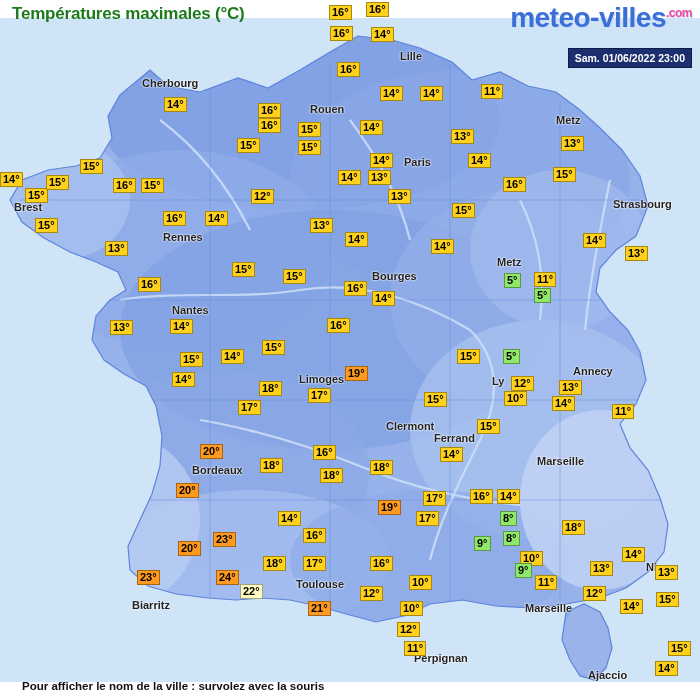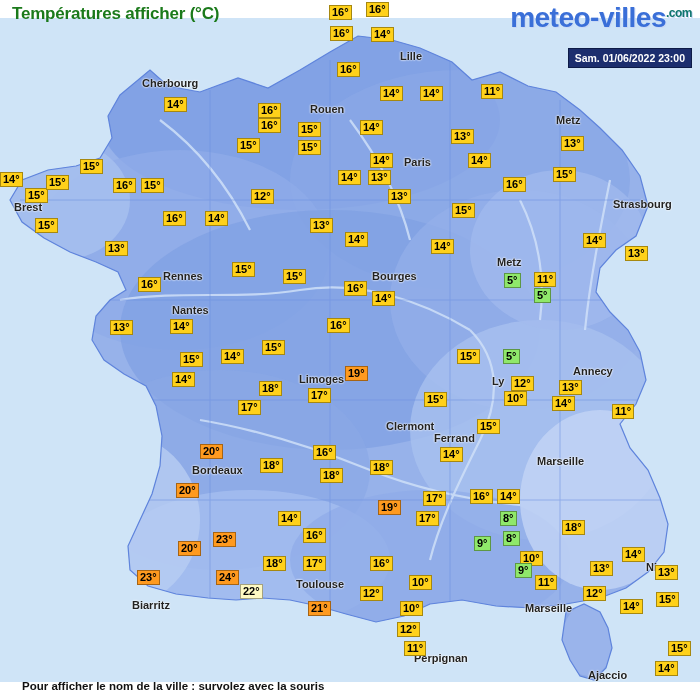--- a/index.html
+++ b/index.html
@@ -28,21 +28,21 @@
   }
   .title-sub{
     font-size:13px;font-weight:bold;color:#1b7a1b;margin-top:2px;
   }
   .brand{
     position:absolute;right:8px;top:2px;z-index:40;
     font-size:28px;font-weight:bold;color:#3a6fd8;
     letter-spacing:-0.5px;white-space:nowrap;
     text-shadow:1px 1px 0 #c9d8f5;
   }
-  .brand .dotcom{font-size:12px;color:#0f766e;vertical-align:super;}
+  .brand .dotcom{font-size:12px;color:#ec4899;vertical-align:super;}
   .date-box{
     position:absolute;right:8px;top:48px;z-index:40;
     background:#1c2e6e;color:#ffffff;
     font-size:10.5px;font-weight:bold;
     padding:3px 6px;border:1px solid #0d1b47;
     white-space:nowrap;
   }
   .footer-note{
     position:absolute;left:22px;bottom:8px;z-index:40;
     font-size:11.5px;font-weight:bold;color:#111111;
@@ -151,38 +151,38 @@
 
     <g clip-path="url(#corsicaClip)">
       <rect x="550" y="595" width="80" height="95" fill="#8aa8e6"></rect>
       <ellipse cx="588" cy="640" rx="26" ry="36" fill="#9db7ec" opacity="0.8"></ellipse>
     </g>
     <path d="M566,612 L584,604 L600,612 L608,628 L612,648 L606,668 L594,680
              L580,676 L570,660 L562,640 Z" fill="none" stroke="#5f84dc" stroke-width="1.2"></path>
   </svg>
 
   <div class="title-block">
-    <div class="title-main">Températures afficher (°C)</div>
+    <div class="title-main">Températures maximales (°C)</div>
   </div>
 
   <div class="brand">
     <span>meteo-villes</span><span class="dotcom">.com</span>
   </div>
 
   <div class="date-box">Sam. 01/06/2022 23:00</div>
 
   <div id="city-layer">
       <div class="city" style="left: 142px; top: 77px;">Cherbourg</div>
       <div class="city" style="left: 400px; top: 50px;">Lille</div>
       <div class="city" style="left: 310px; top: 103px;">Rouen</div>
       <div class="city" style="left: 556px; top: 114px;">Metz</div>
       <div class="city" style="left: 404px; top: 156px;">Paris</div>
       <div class="city" style="left: 14px; top: 201px;">Brest</div>
       <div class="city" style="left: 613px; top: 198px;">Strasbourg</div>
-      <div class="city" style="left: 163px; top: 231px; margin-top: 39px;">Rennes</div>
+      <div class="city" style="left: 163px; top: 231px;">Rennes</div>
       <div class="city" style="left: 372px; top: 270px;">Bourges</div>
       <div class="city" style="left: 497px; top: 256px;">Metz</div>
       <div class="city" style="left: 172px; top: 304px;">Nantes</div>
       <div class="city" style="left: 299px; top: 373px;">Limoges</div>
       <div class="city" style="left: 492px; top: 375px;">Ly</div>
       <div class="city" style="left: 573px; top: 365px;">Annecy</div>
       <div class="city" style="left: 386px; top: 420px;">Clermont</div>
       <div class="city" style="left: 386px; top: 432px; margin-left: 48px;">Ferrand</div>
       <div class="city" style="left: 537px; top: 455px;">Marseille</div>
       <div class="city" style="left: 192px; top: 464px;">Bordeaux</div>

